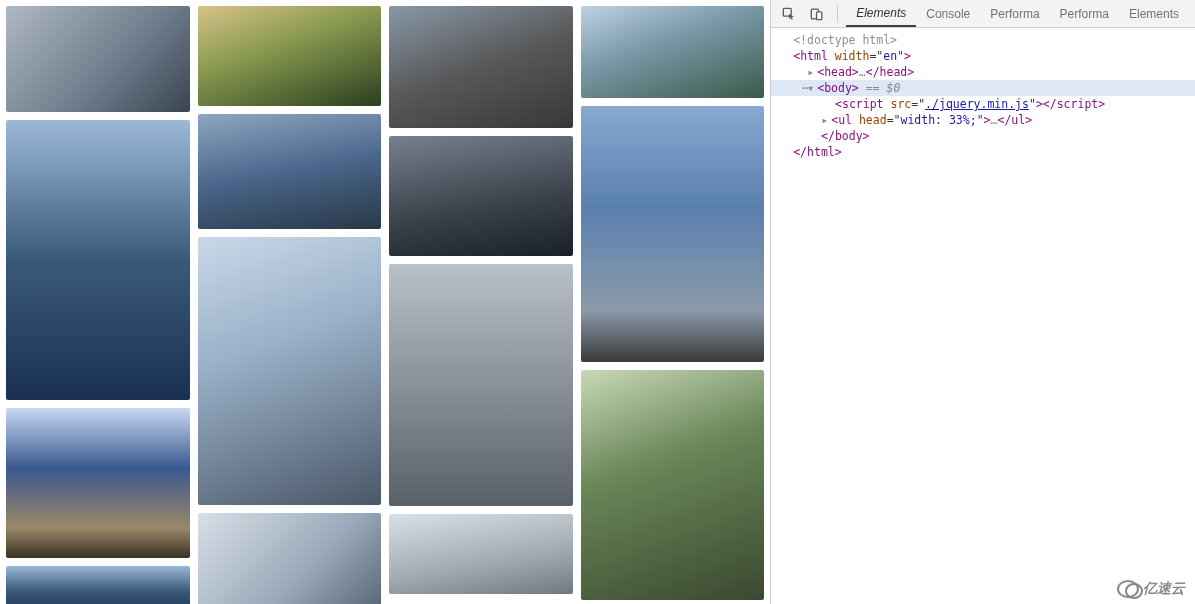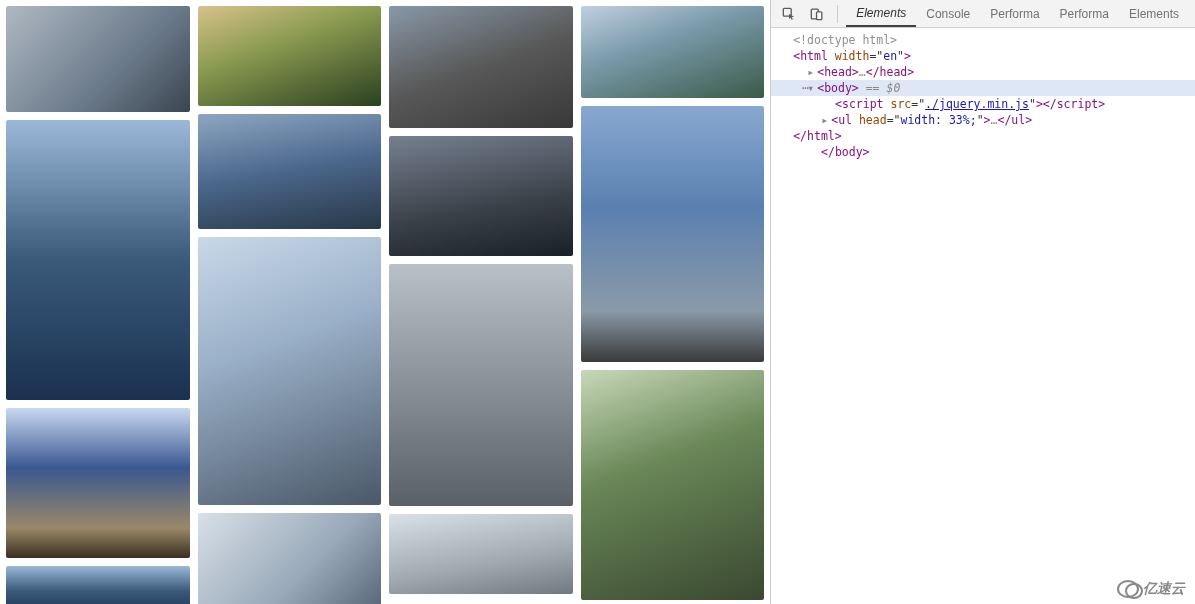--- a/index.html
+++ b/index.html
@@ -242,25 +242,25 @@
       <span class="dots" style="position:absolute;left:802px">⋯</span><span class="arrow">▾</span><span class="tag">&lt;<span>body</span>&gt;</span><span class="sel"> == $0</span>
     </div>
     <div class="dom-line indent-3">
       &nbsp;&nbsp;<span class="tag">&lt;<span>script</span></span>
       <span class="attr"> <span>src</span></span><span class="eq">="</span><span class="str">./jquery.min.js</span><span class="eq">"</span><span class="tag">&gt;&lt;/<span>script</span>&gt;</span>
     </div>
     <div class="dom-line indent-3">
       <span class="arrow">▸</span><span class="tag">&lt;<span>ul</span></span>
       <span class="attr"> <span>head</span></span><span class="eq">="</span><span class="val">width: 33%;</span><span class="eq">"</span><span class="tag">&gt;</span><span class="gray">…</span><span class="tag">&lt;/<span>ul</span>&gt;</span>
     </div>
+    <div class="dom-line indent-2">
+      &nbsp;&nbsp;<span class="tag">&lt;/<span>body</span>&gt;</span>
+    </div>
     <div class="dom-line indent-1">
       <span class="tag">&lt;/<span>html</span>&gt;</span>
-    </div>
-    <div class="dom-line indent-2">
-      &nbsp;&nbsp;<span class="tag">&lt;/<span>body</span>&gt;</span>
     </div>
   </div>
 </div>
 
 <div class="watermark">
   <span class="watermark-circ"></span>
   <span>亿速云</span>
 </div>
 
 </body></html>

